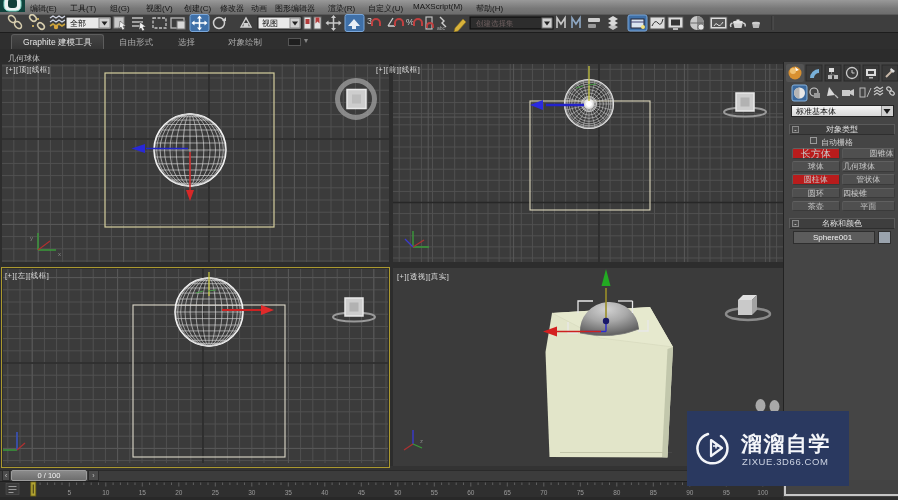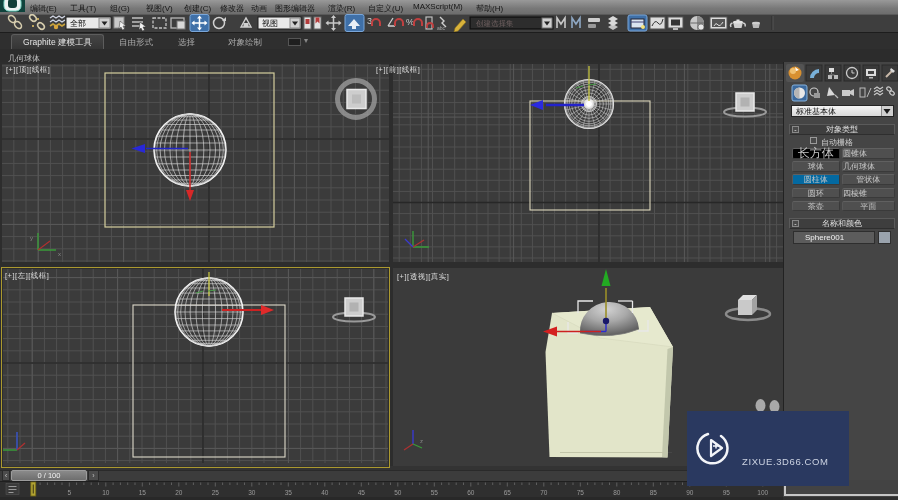--- a/index.html
+++ b/index.html
@@ -698,37 +698,38 @@
     </svg>
     <div class="abs" style="left:791px;top:105px;width:103px;height:12px;background:linear-gradient(#f4f4f4,#d9d9d9);border:1px solid #242424;font-size:8px;color:#101010;line-height:11px;padding-left:4px;">标准基本体</div>
     <div class="abs" style="left:881px;top:106px;width:12px;height:10px;background:#cfcfcf;border-left:1px solid #8a8a8a;"></div>
     <svg class="abs" style="left:882px;top:108px" width="10" height="7">
       <path d="M1.5 1 h7 l-3.5 5 z" fill="#1a1a1a"></path>
     </svg>
     <div class="abs" style="left:789px;top:124px;width:106px;height:11px;background:#3e3e3e;border:1px solid #5a5a5a;border-bottom-color:#2e2e2e;color:#e2e2e2;font-size:8px;text-align:center;line-height:10px;">对象类型</div>
     <div class="abs" style="left:792px;top:126px;width:7px;height:7px;background:#4a4a4a;border:1px solid #888;color:#eee;font-size:7px;line-height:5px;text-align:center;">-</div>
     <div class="abs" style="left:810px;top:137px;width:7px;height:7px;background:#4a4a4a;border:1px solid #9a9a9a;"></div>
     <div class="abs" style="left:821px;top:137px;font-size:8px;color:#cccccc;">自动栅格</div>
-    <div class="abs" style="left:791.5px;top:148px;width:48.5px;height:10.5px;background:#000000;border:1px solid #3a3a3a;border-top-color:#606060;border-left-color:#585858;border-radius:2px;color:#c6c6c6;font-size:12px;text-align:center;line-height:9.5px;">长方体</div>
-    <div class="abs" style="left:842px;top:148px;width:52.5px;height:10.5px;background:#4f4f4f;border:1px solid #3a3a3a;border-top-color:#606060;border-left-color:#585858;border-radius:2px;color:#c6c6c6;font-size:8px;text-align:left;line-height:9.5px;">圆锥体</div>
+    <div class="abs" style="left:791.5px;top:148px;width:48.5px;height:10.5px;background:#b91c1c;border:1px solid #3a3a3a;border-top-color:#606060;border-left-color:#585858;border-radius:2px;color:#c6c6c6;font-size:10px;text-align:center;line-height:9.5px;">长方体</div>
+    <div class="abs" style="left:842px;top:148px;width:52.5px;height:10.5px;background:#4f4f4f;border:1px solid #3a3a3a;border-top-color:#606060;border-left-color:#585858;border-radius:2px;color:#c6c6c6;font-size:8px;text-align:right;line-height:9.5px;">圆锥体</div>
     <div class="abs" style="left:791.5px;top:161px;width:48.5px;height:10.5px;background:#4f4f4f;border:1px solid #3a3a3a;border-top-color:#606060;border-left-color:#585858;border-radius:2px;color:#c6c6c6;font-size:8px;text-align:center;line-height:9.5px;">球体</div>
     <div class="abs" style="left:842px;top:161px;width:52.5px;height:10.5px;background:#4f4f4f;border:1px solid #3a3a3a;border-top-color:#606060;border-left-color:#585858;border-radius:2px;color:#c6c6c6;font-size:8px;text-align:left;line-height:9.5px;">几何球体</div>
-    <div class="abs" style="left:791.5px;top:174px;width:48.5px;height:10.5px;background:#0369a1;border:1px solid #3a3a3a;border-top-color:#606060;border-left-color:#585858;border-radius:2px;color:#c6c6c6;font-size:8px;text-align:center;line-height:9.5px;">圆柱体</div>
+    <div class="abs" style="left:791.5px;top:174px;width:48.5px;height:10.5px;background:#b91c1c;border:1px solid #3a3a3a;border-top-color:#606060;border-left-color:#585858;border-radius:2px;color:#c6c6c6;font-size:8px;text-align:center;line-height:9.5px;">圆柱体</div>
     <div class="abs" style="left:842px;top:174px;width:52.5px;height:10.5px;background:#4f4f4f;border:1px solid #3a3a3a;border-top-color:#606060;border-left-color:#585858;border-radius:2px;color:#c6c6c6;font-size:8px;text-align:center;line-height:9.5px;">管状体</div>
     <div class="abs" style="left:791.5px;top:187.5px;width:48.5px;height:10.5px;background:#4f4f4f;border:1px solid #3a3a3a;border-top-color:#606060;border-left-color:#585858;border-radius:2px;color:#c6c6c6;font-size:8px;text-align:center;line-height:9.5px;">圆环</div>
     <div class="abs" style="left:842px;top:187.5px;width:52.5px;height:10.5px;background:#4f4f4f;border:1px solid #3a3a3a;border-top-color:#606060;border-left-color:#585858;border-radius:2px;color:#c6c6c6;font-size:8px;text-align:left;line-height:9.5px;">四棱锥</div>
     <div class="abs" style="left:791.5px;top:200.5px;width:48.5px;height:10.5px;background:#4f4f4f;border:1px solid #3a3a3a;border-top-color:#606060;border-left-color:#585858;border-radius:2px;color:#c6c6c6;font-size:8px;text-align:center;line-height:9.5px;">茶壶</div>
     <div class="abs" style="left:842px;top:200.5px;width:52.5px;height:10.5px;background:#4f4f4f;border:1px solid #3a3a3a;border-top-color:#606060;border-left-color:#585858;border-radius:2px;color:#c6c6c6;font-size:8px;text-align:center;line-height:9.5px;">平面</div>
     <div class="abs" style="left:789px;top:218px;width:106px;height:11px;background:#3e3e3e;border:1px solid #5a5a5a;border-bottom-color:#2e2e2e;color:#e2e2e2;font-size:8px;text-align:center;line-height:10px;">名称和颜色</div>
     <div class="abs" style="left:792px;top:220px;width:7px;height:7px;background:#4a4a4a;border:1px solid #888;color:#eee;font-size:7px;line-height:5px;text-align:center;">-</div>
-    <div class="abs" style="left:793px;top:231px;width:82px;height:13px;background:#5c5c5c;border:1px solid #2e2e2e;color:#f2f2f2;font-size:8px;line-height:12px;padding-left:11px;">Sphere001</div>
+    <div class="abs" style="left:793px;top:231px;width:82px;height:13px;background:#5c5c5c;border:1px solid #2e2e2e;color:#f2f2f2;font-size:8px;line-height:12px;padding-left:19px;">Sphere001</div>
     <div class="abs" style="left:878px;top:231px;width:13px;height:13px;background:#9aa3ad;border:1px solid #2e2e2e;"></div>
     <div class="abs" style="left:783px;top:480px;width:115px;height:17px;background:#434343;"></div>
     <div class="abs" style="left:783px;top:497px;width:115px;height:3px;background:#2f2f2f;"></div>
     <div class="abs" style="left:784px;top:486px;width:1.5px;height:9.5px;background:#c6c6c6;"></div>
     <div class="abs" style="left:784px;top:494px;width:114px;height:1.5px;background:#c6c6c6;"></div>
     <div class="abs" style="left:687px;top:411px;width:162px;height:75px;background:#2a3960;"></div>
     <svg class="abs" style="left:696px;top:427px" width="38" height="44" viewBox="0 0 38 44">
       <path d="M12 7 a 15 15 0 1 0 13 2" fill="none" stroke="#f2f4f8" stroke-width="2.5" stroke-linecap="round"></path>
       <path d="M15 13 l11 8 -11 8 z" fill="none" stroke="#f2f4f8" stroke-width="2.2" stroke-linejoin="round"></path>
       <path d="M17 19 h6 m-3 -2.5 v5" stroke="#f2f4f8" stroke-width="1.5"></path>
     </svg>
+    <div class="abs" style="left:741px;top:430px;width:104px;font-size:21px;font-weight:bold;color:#f4f6fa;letter-spacing:1.5px;">溜溜自学</div>
     <div class="abs" style="left:742px;top:456px;width:104px;font-size:9.5px;color:#ccd3e2;letter-spacing:0.6px;">ZIXUE.3D66.COM</div>
   </div>
 </body></html>

